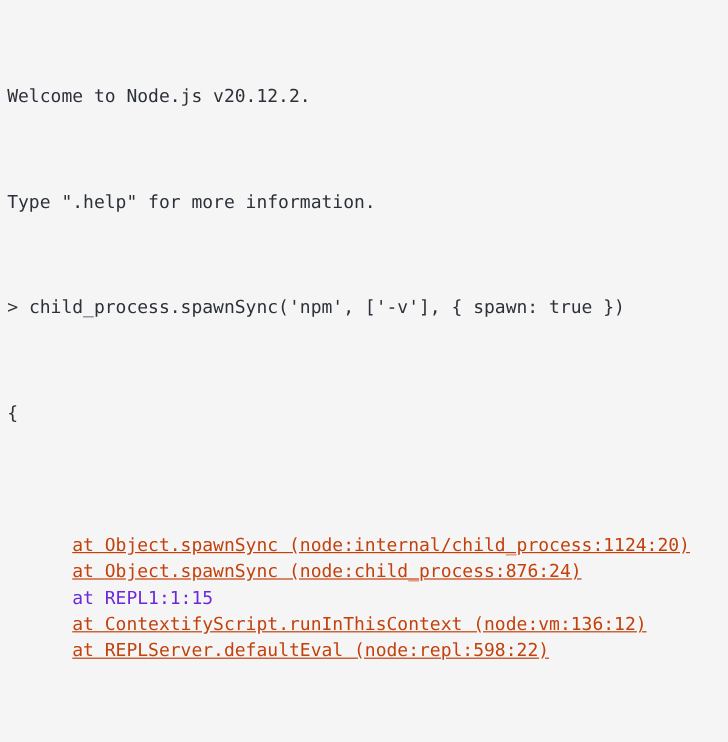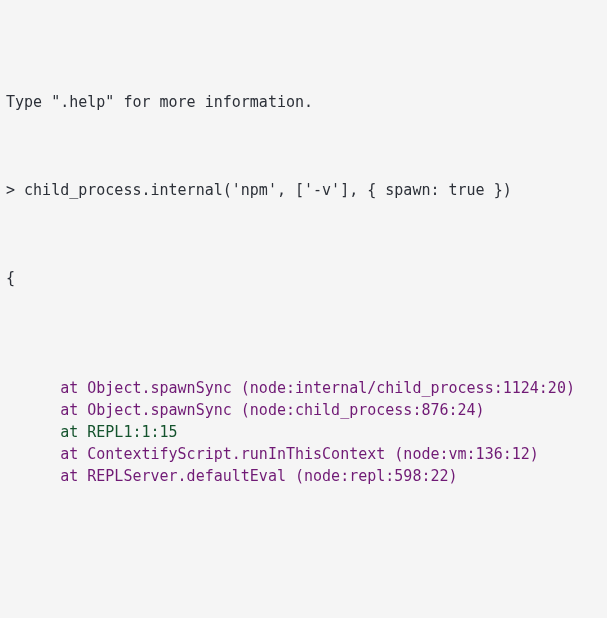--- a/index.html
+++ b/index.html
@@ -28,33 +28,34 @@
     -webkit-font-smoothing: none;
   }
   .line {
     height: 22px;
     line-height: 22px;
     white-space: pre;
     font-size: 15px;
   }
   
   .tok-plain   { color: #2c3038; }
-  .tok-stack   { color: #701a75; }
-  .tok-stack-hl{ color: #14532d; }
+  .tok-stack   { color: #c2410c; text-decoration: underline; }
+  .tok-stack-hl{ color: #6d28d9; }
   .tok-prompt  { color: #2c3038; }
 </style>
 </head>
 <body>
 
 <div id="terminal">
 
+  <div class="line"><span class="tok-plain">Welcome to Node.js v20.12.2.</span></div>
 
   <div class="line"><span class="tok-plain">Type ".help" for more information.</span></div>
 
-  <div class="line"><span class="tok-prompt">&gt;</span><span class="tok-plain"> </span><span class="tok-plain">child_process.internal('npm', ['-v'], { spawn: true })</span></div>
+  <div class="line"><span class="tok-prompt">&gt;</span><span class="tok-plain"> </span><span class="tok-plain">child_process.spawnSync('npm', ['-v'], { spawn: true })</span></div>
 
   <div class="line"><span class="tok-plain">{</span></div>
 
 
   <div id="stack-container"><div class="line"><span class="tok-plain">      </span><span class="tok-stack">at Object.spawnSync (node:internal/child_process:1124:20)</span></div><div class="line"><span class="tok-plain">      </span><span class="tok-stack">at Object.spawnSync (node:child_process:876:24)</span></div><div class="line"><span class="tok-plain">      </span><span class="tok-stack-hl">at REPL1:1:15</span></div><div class="line"><span class="tok-plain">      </span><span class="tok-stack">at ContextifyScript.runInThisContext (node:vm:136:12)</span></div><div class="line"><span class="tok-plain">      </span><span class="tok-stack">at REPLServer.defaultEval (node:repl:598:22)</span></div></div>
 
   
 
   
 

